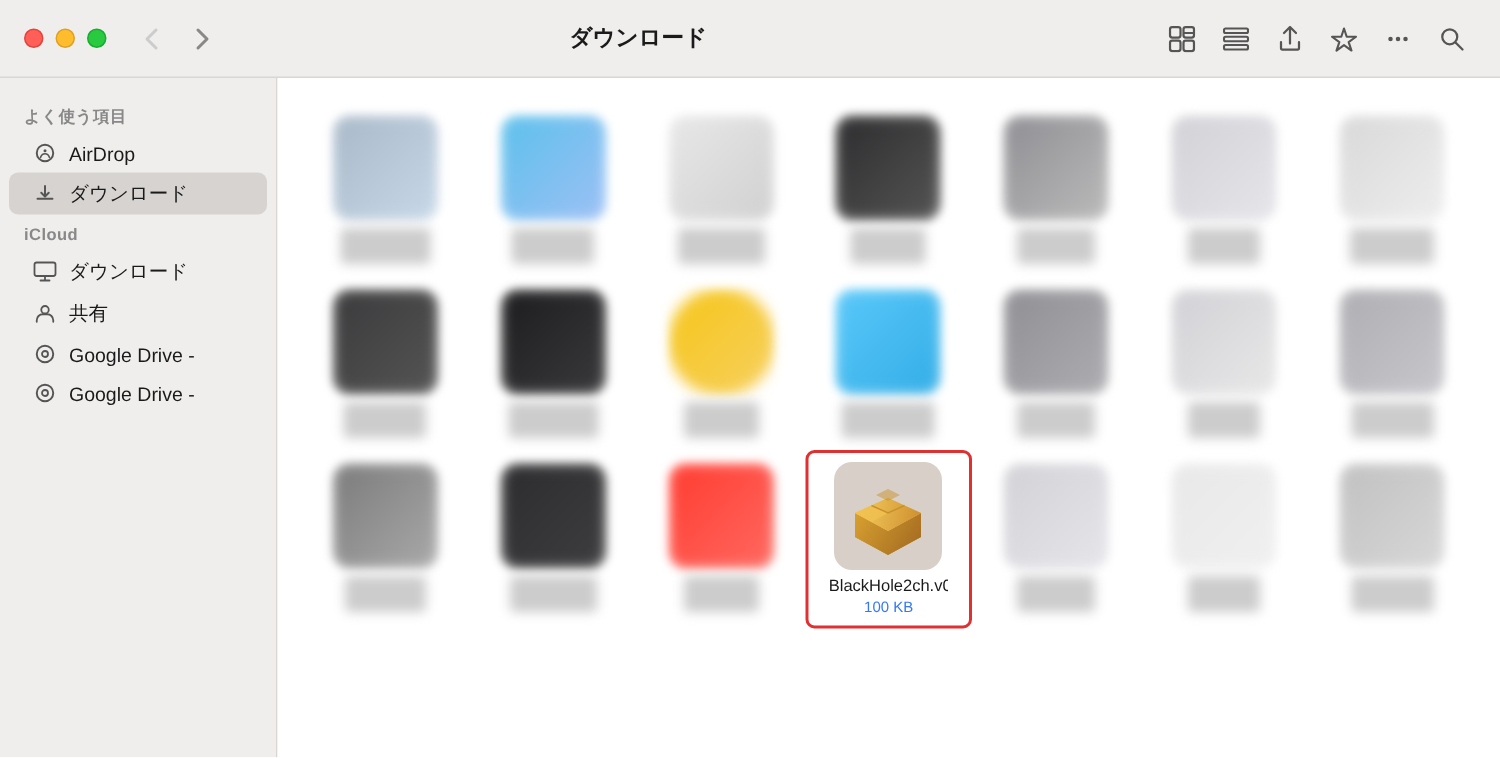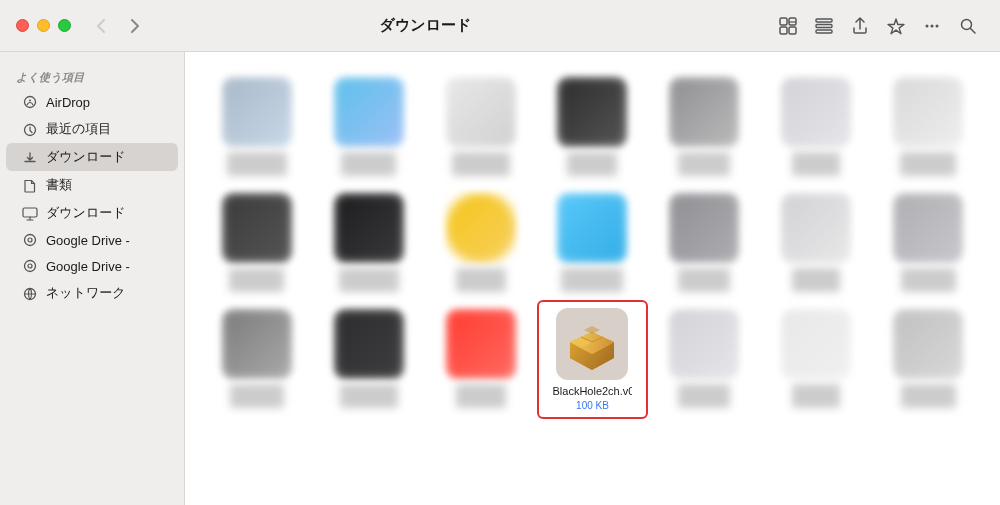--- a/index.html
+++ b/index.html
@@ -100,25 +100,24 @@
       padding: 10px 0;
       flex-shrink: 0;
       overflow-y: auto;
     }
     .sidebar-section-label {
       font-size: 11px;
       font-weight: 600;
       color: #888;
       padding: 8px 16px 4px 16px;
       letter-spacing: 0.3px;
-      font-style: italic;
     }
     .sidebar-item {
       display: flex;
-      align-items: flex-end;
+      align-items: center;
       gap: 8px;
       padding: 5px 12px 5px 16px;
       font-size: 13px;
       color: #1a1a1a;
       cursor: pointer;
       border-radius: 6px;
       margin: 0 6px;
     }
     .sidebar-item.active { background: #d6d3d0; }
     .sidebar-icon {
@@ -267,83 +266,66 @@
     <div class="sidebar-item">
       <span class="sidebar-icon">
         <svg width="14" height="14" viewBox="0 0 14 14" fill="none">
           <circle cx="7" cy="7" r="5.5" stroke="#555" stroke-width="1.3"></circle>
           <path d="M4 10c.5-1.5 1.5-2.5 3-2.5s2.5 1 3 2.5" stroke="#555" stroke-width="1.1" stroke-linecap="round"></path>
           <circle cx="7" cy="5.5" r="1" fill="#555"></circle>
         </svg>
       </span>
       <span>AirDrop</span>
     </div>
-    <div class="sidebar-item">
-      <span class="sidebar-icon">
-        <svg width="14" height="14" viewBox="0 0 14 14" fill="none">
-          <circle cx="7" cy="7" r="5.5" stroke="#555" stroke-width="1.3"></circle>
-          <path d="M7 4v3.5l2 2" stroke="#555" stroke-width="1.2" stroke-linecap="round"></path>
-        </svg>
-      </span>
-      <span>最近の項目</span>
-    </div>
     <div class="sidebar-item active">
       <span class="sidebar-icon">
         <svg width="14" height="14" viewBox="0 0 14 14" fill="none">
           <path d="M2 10.5h10M7 2v7M4.5 6.5L7 9l2.5-2.5" stroke="#555" stroke-width="1.3" stroke-linecap="round" stroke-linejoin="round"></path>
         </svg>
       </span>
       <span>ダウンロード</span>
     </div>
 
-    <div class="sidebar-item">
-      <span class="sidebar-icon">
-        <svg width="12" height="14" viewBox="0 0 12 14" fill="none">
-          <path d="M1.5 1.5h6l3 3v8a.5.5 0 01-.5.5h-8.5a.5.5 0 01-.5-.5v-11z" stroke="#555" stroke-width="1.2"></path>
-          <path d="M7.5 1.5v3h3" stroke="#555" stroke-width="1.1"></path>
-        </svg>
-      </span>
-      <span>書類</span>
-    </div>
+    <div class="sidebar-section-label">iCloud</div>
     <div class="sidebar-item">
       <span class="sidebar-icon">
         <svg width="16" height="14" viewBox="0 0 16 14" fill="none">
           <rect x="1" y="1" width="14" height="9" rx="1.5" stroke="#555" stroke-width="1.2"></rect>
           <path d="M5 13h6M8 10v3" stroke="#555" stroke-width="1.2" stroke-linecap="round"></path>
         </svg>
       </span>
       <span>ダウンロード</span>
     </div>
+    <div class="sidebar-item">
+      <span class="sidebar-icon">
+        <svg width="14" height="14" viewBox="0 0 14 14" fill="none">
+          <path d="M1.5 12.5v-1a4 4 0 014-4h3a4 4 0 014 4v1" stroke="#555" stroke-width="1.2" stroke-linecap="round"></path>
+          <circle cx="7" cy="4.5" r="2.5" stroke="#555" stroke-width="1.2"></circle>
+        </svg>
+      </span>
+      <span>共有</span>
+    </div>
 
     <div class="sidebar-item">
       <span class="sidebar-icon">
         <svg width="14" height="14" viewBox="0 0 14 14" fill="none">
           <circle cx="7" cy="7" r="5.5" stroke="#555" stroke-width="1.3"></circle>
           <circle cx="7" cy="7" r="2" stroke="#555" stroke-width="1.2"></circle>
         </svg>
       </span>
       <span>Google Drive -</span>
     </div>
     <div class="sidebar-item">
       <span class="sidebar-icon">
         <svg width="14" height="14" viewBox="0 0 14 14" fill="none">
           <circle cx="7" cy="7" r="5.5" stroke="#555" stroke-width="1.3"></circle>
           <circle cx="7" cy="7" r="2" stroke="#555" stroke-width="1.2"></circle>
         </svg>
       </span>
       <span>Google Drive -</span>
-    </div>
-    <div class="sidebar-item">
-      <span class="sidebar-icon">
-        <svg width="14" height="14" viewBox="0 0 14 14" fill="none">
-          <circle cx="7" cy="7" r="5.5" stroke="#555" stroke-width="1.3"></circle>
-          <path d="M7 1.5c-2 1.5-2 8.5 0 11M7 1.5c2 1.5 2 8.5 0 11M1.5 7h11" stroke="#555" stroke-width="1.1"></path>
-        </svg>
-      </span>
-      <span>ネットワーク</span>
     </div>
 
   </div>
 
   <div class="file-area">
     <div class="file-grid">
 
       <div class="file-item blurred-file">
         <div class="file-thumb">
           <div style="width:72px;height:72px;border-radius:12px;background:linear-gradient(135deg,#a8b8c8,#c8d8e8);filter:blur(4px)"></div>

